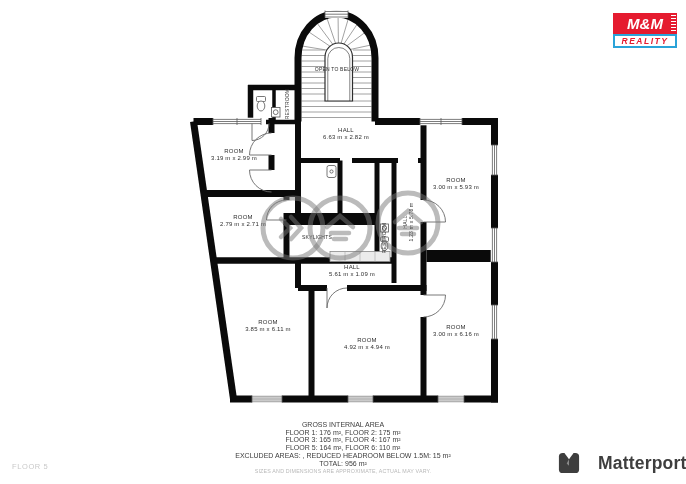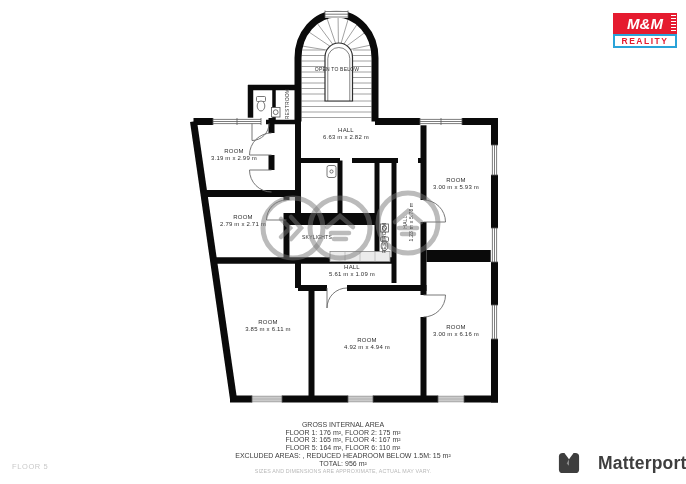--- a/index.html
+++ b/index.html
@@ -16,21 +16,21 @@
   .floor-tag{position:absolute;left:12px;top:462px;font-size:7.5px;color:#c9c9c9;letter-spacing:.6px;}
   .footer{position:absolute;left:0;right:0;top:421px;text-align:center;color:#3c3c3c;
           font-size:7px;line-height:7.7px;}
   .footer .disclaimer{font-size:5.3px;color:#b8b8b8;margin-top:1px;letter-spacing:.2px;}
   .mm{position:absolute;left:598px;top:13px;width:64px;margin-left:15px;}
   .mm-top{height:21px;background:#e51b2f;color:#fff;font-weight:bold;font-style:italic;
           font-size:15px;line-height:21px;text-align:center;position:relative;}
   .mm-strip{position:absolute;right:1px;top:2px;bottom:2px;width:5px;
             background:repeating-linear-gradient(#fff 0 1.5px,#e51b2f 1.5px 3px);}
   .mm-bottom{height:10px;background:#fff;border:2px solid #2aa3d8;color:#e51b2f;
-             font-weight:bold;font-size:8.5px;line-height:10px;
+             font-weight:bold;font-style:italic;font-size:8.5px;line-height:10px;
              text-align:center;letter-spacing:1.5px;}
   .mtp{position:absolute;left:558px;top:452px;display:flex;align-items:center;gap:18px;color:#3e3e3e;}
   .mtp-text{font-size:17.5px;font-weight:bold;letter-spacing:.2px;}
 </style>
 </head>
 <body>
 
 <div class="stage">
 
   <svg class="plan" width="686" height="484" viewBox="0 0 686 484">

